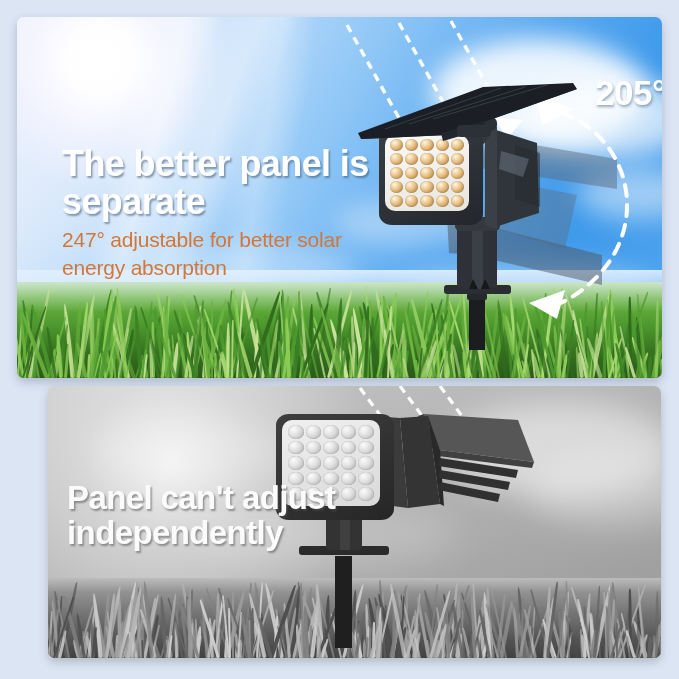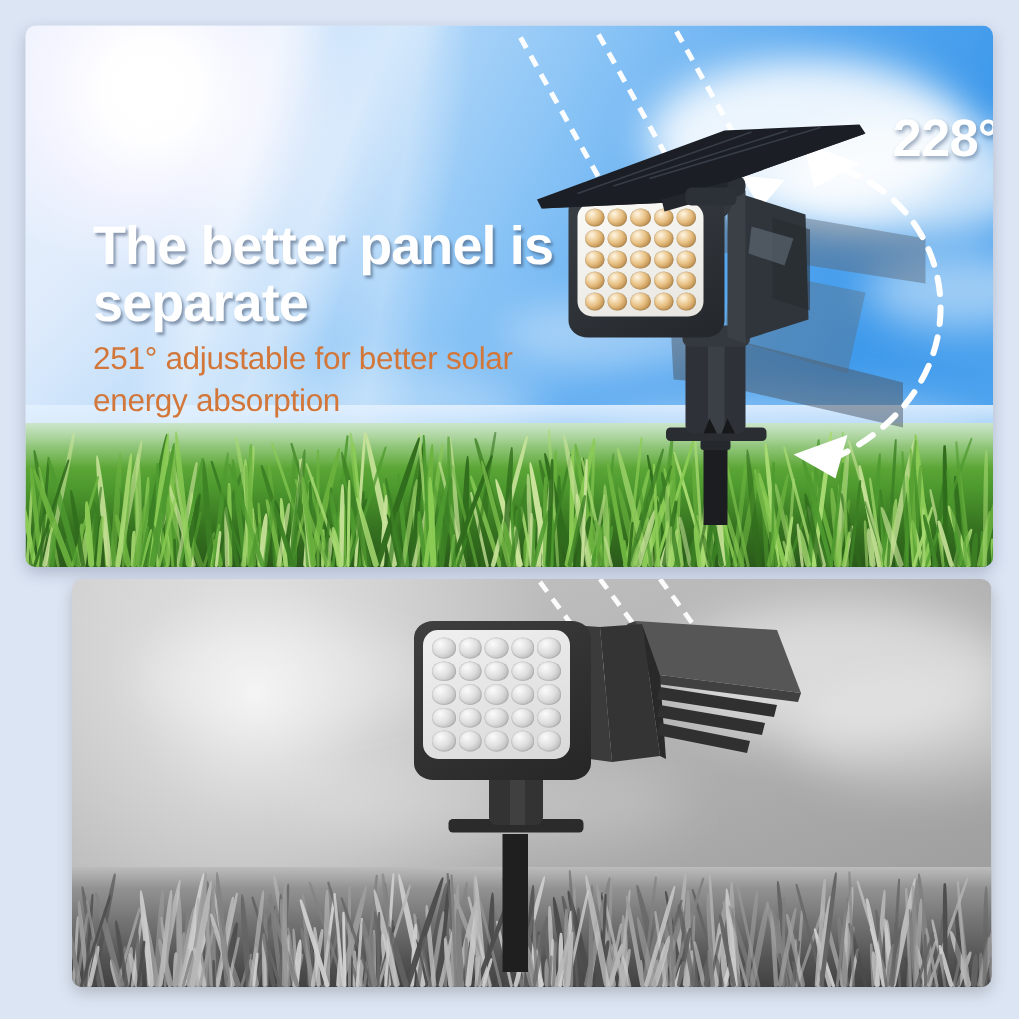--- a/index.html
+++ b/index.html
@@ -624,22 +624,22 @@
           <line x1="368" y1="112" x2="484" y2="71"></line>
           <line x1="392" y1="107" x2="508" y2="70"></line>
           <line x1="416" y1="102" x2="530" y2="68"></line>
         </g>
         <polygon points="424,116 468,104 468,112 426,124" fill="#23272d"></polygon>
         <rect x="440" y="108" width="34" height="12" rx="4" fill="#2c3138"></rect>
       </svg>
     </div>
 
     <div class="headline" id="top-headline">The better panel is separate</div>
-    <div id="top-sub">251° adjustable for better solar energy absorption</div>
-    <div id="angle-label">228°</div>
+    <div id="top-sub">247° adjustable for better solar energy absorption</div>
+    <div id="angle-label">205°</div>
   </div>
 
   <div class="panel" id="panel-bottom">
 
     <div class="dull-sky"></div>
     <div class="dull-cloud" style="left:400px;top:16px;width:230px;height:95px;"></div>
     <div class="dull-cloud" style="left:480px;top:70px;width:170px;height:70px;opacity:.6"></div>
     <div class="dull-cloud" style="left:40px;top:30px;width:200px;height:70px;opacity:.5"></div>
     <div class="dull-cloud" style="left:150px;top:120px;width:260px;height:60px;opacity:.35"></div>
 
@@ -1114,15 +1114,16 @@
               <div class="led" style="background: radial-gradient(circle at 35% 30%, rgb(255, 255, 255) 0%, rgb(226, 224, 218) 48%, rgb(189, 187, 180) 80%, rgb(151, 149, 143) 100%); box-shadow: rgba(0, 0, 0, 0.35) 0px 0px 1px inset;"></div>
               <div class="led" style="background: radial-gradient(circle at 35% 30%, rgb(255, 255, 255) 0%, rgb(226, 224, 218) 48%, rgb(189, 187, 180) 80%, rgb(151, 149, 143) 100%); box-shadow: rgba(0, 0, 0, 0.35) 0px 0px 1px inset;"></div>
               <div class="led" style="background: radial-gradient(circle at 35% 30%, rgb(255, 255, 255) 0%, rgb(226, 224, 218) 48%, rgb(189, 187, 180) 80%, rgb(151, 149, 143) 100%); box-shadow: rgba(0, 0, 0, 0.35) 0px 0px 1px inset;"></div>
               <div class="led" style="background: radial-gradient(circle at 35% 30%, rgb(255, 255, 255) 0%, rgb(226, 224, 218) 48%, rgb(189, 187, 180) 80%, rgb(151, 149, 143) 100%); box-shadow: rgba(0, 0, 0, 0.35) 0px 0px 1px inset;"></div>
               <div class="led" style="background: radial-gradient(circle at 35% 30%, rgb(255, 255, 255) 0%, rgb(226, 224, 218) 48%, rgb(189, 187, 180) 80%, rgb(151, 149, 143) 100%); box-shadow: rgba(0, 0, 0, 0.35) 0px 0px 1px inset;"></div>
             </div>
         </div>
       </div>
     </div>
 
+    <div class="headline" id="bottom-headline-inner" style="left:19px;top:95px;font-size:33px;width:320px;">Panel can't adjust independently</div>
   </div>
 
 </div>
 
 </body></html>

